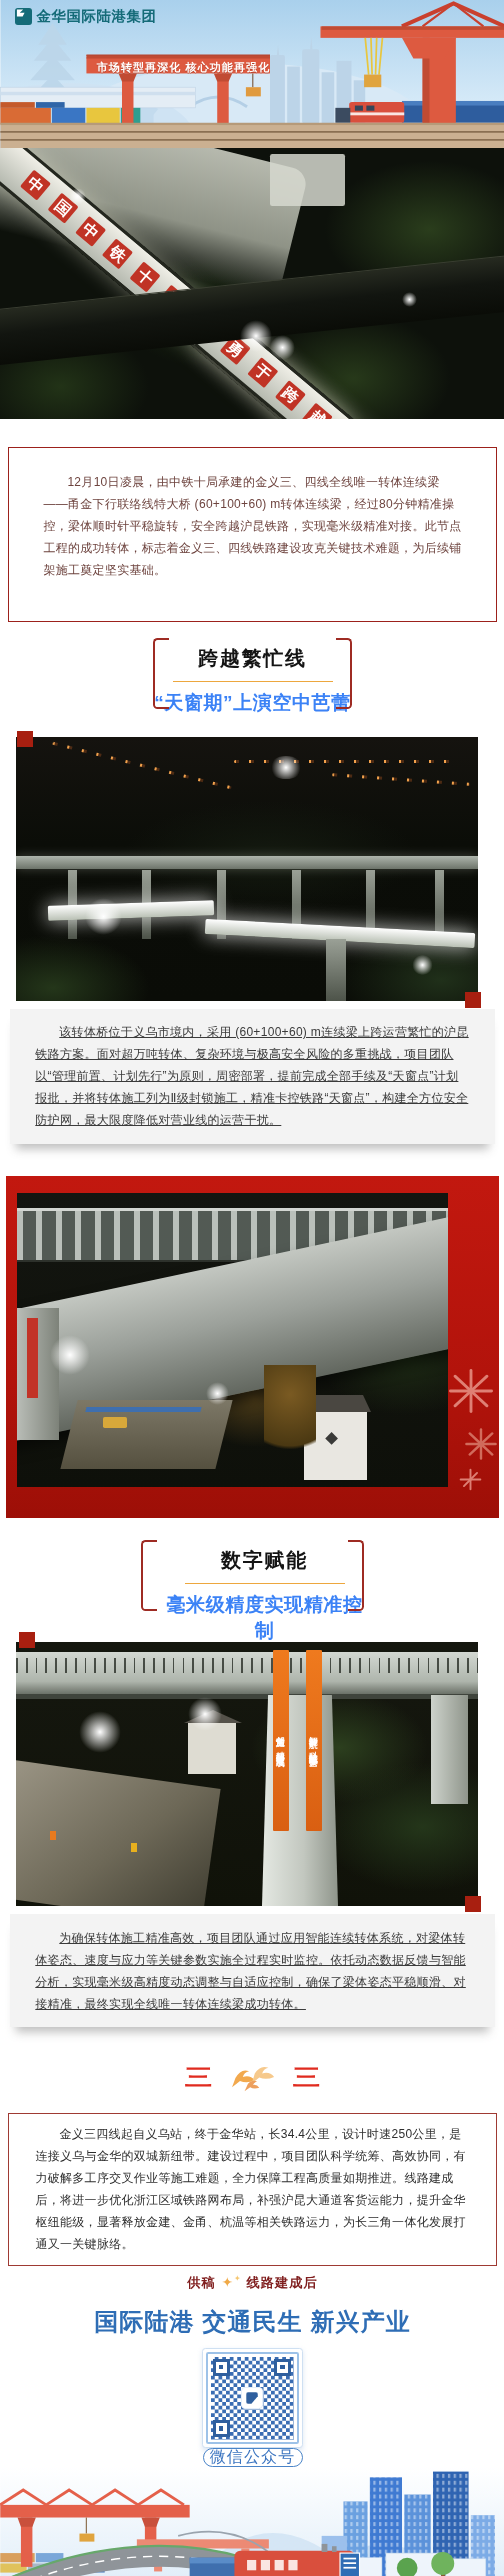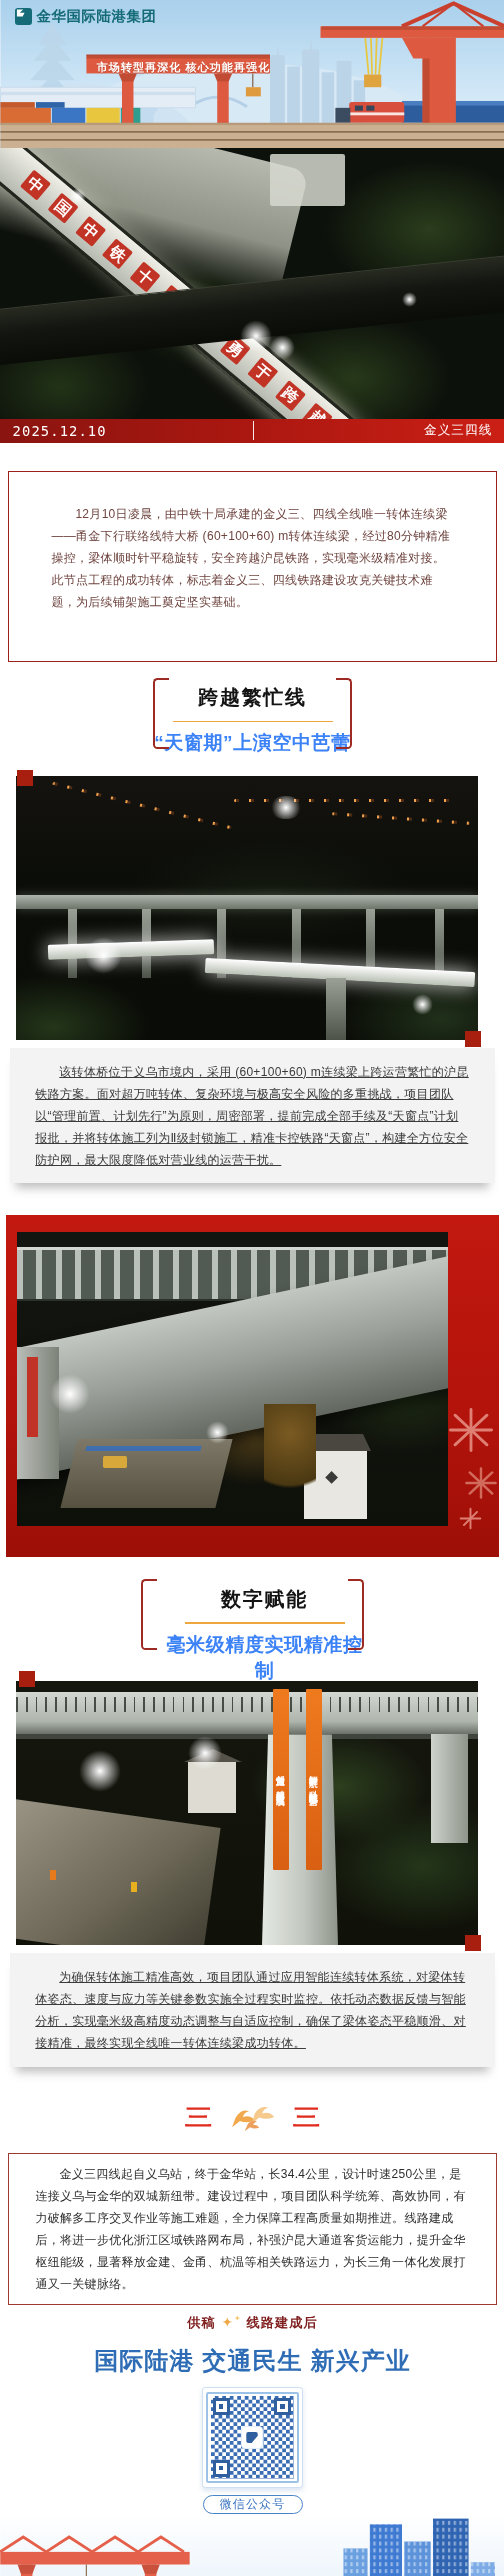--- a/index.html
+++ b/index.html
@@ -42,21 +42,21 @@
   
   .cbar{width:505px;height:23.5px;background:linear-gradient(90deg,#8a1410 0%,#a81710 45%,#cb1f15 100%);
       display:flex;align-items:center;justify-content:space-between;padding:0 12.6px;box-sizing:border-box;position:relative;}
   .cbar .date{color:#fff;font-size:13.8px;letter-spacing:1.1px;font-family:"DejaVu Sans Mono",monospace;}
   .cbar .label{color:#fff;font-size:12.6px;letter-spacing:1.1px;}
   .cbar .vline{position:absolute;left:50%;top:2.3px;width:1.1px;height:19px;background:rgba(255,255,255,.9);}
 
   
   .intro-box{margin:28px 8px 0;border:1.1px solid #9c211b;background:#fff;
       padding:15px 26.4px 32px;box-sizing:border-box;}
-  .intro-box p{margin:16px;font-size:12px;line-height:22px;color:#6e443f;text-indent:2em;letter-spacing:0.3px;}
+  .intro-box p{margin:8px;font-size:12px;line-height:22px;color:#6e443f;text-indent:2em;letter-spacing:0.3px;}
   .graybox{margin:8px 10.3px 0;background:#f3f3f3;padding:12.6px 25px;box-sizing:border-box;
       box-shadow:0 10.3px 9.2px -5.7px rgba(70,70,70,.35);}
   .graybox p{margin:0;font-size:12px;line-height:22px;color:#3b3b3b;text-indent:2em;letter-spacing:0.3px;text-decoration:underline;}
   .closing-box{margin:17px 8px 0;border:1.1px solid #9f3a33;background:#fff;padding:9.2px 26.4px;box-sizing:border-box;}
   .closing-box p{margin:0;font-size:12px;line-height:22px;color:#2e2e2e;text-indent:2em;letter-spacing:0.3px;}
 
   
   .shead{position:relative;width:199px;margin:16px auto 0;padding:6.9px 0 9.2px;text-align:center;height:55px;}
   .shead.h2{margin-top:22px;padding-left:24px;}
   .brk{position:absolute;top:0;bottom:0;width:13.8px;}
@@ -131,22 +131,22 @@
      padding:3.4px;box-sizing:border-box;box-shadow:0 2.3px 5.7px rgba(120,160,210,.25);}
   .qr-frame{border:2.9px solid #9dc2e8;border-radius:2.3px;padding:2.3px;background:#fff;}
   .qr{position:relative;width:83px;height:83px;
      background:repeating-conic-gradient(#3a6db3 0% 25%, #ffffff 0% 50%) 0 0 / 7.5px 7.5px;}
   .finder{position:absolute;width:17px;height:17px;border:3.4px solid #2f5f9e;background:#fff;box-sizing:border-box;}
   .finder::after{content:"";position:absolute;left:2.9px;top:2.9px;width:4.6px;height:4.6px;background:#2f5f9e;}
   .qr-logo{position:absolute;left:31px;top:31px;width:20.7px;height:20.7px;background:#fff;border-radius:3.4px;
      box-shadow:0 0 0 1.1px #e4eefa;display:flex;align-items:center;justify-content:center;}
   .qr-logo span{width:11.5px;height:11.5px;background:#2f5f9e;border-radius:2.3px;display:block;
      clip-path:polygon(0 0,100% 0,100% 35%,45% 100%,0 100%);}
-  .pill{width:98px;margin:7px auto 0;height:17px;border:1.1px solid #4a84c8;border-radius:574px;
-     display:flex;align-items:center;justify-content:center;color:#3a74c0;font-size:12px;letter-spacing:1.1px;background:#fff;}
+  .pill{width:98px;margin:0 auto 0;height:17px;border:1.1px solid #4a84c8;border-radius:574px;
+     display:flex;align-items:center;justify-content:center;color:#3a74c0;font-size:16px;letter-spacing:1.1px;background:#fff;}
 
   .footer-art{position:relative;width:505px;height:132px;overflow:hidden;}
 </style>
 </head>
 <body>
 
 <div class="page">
 
   <div class="banner">
     <svg viewBox="0 0 879 258" width="505" height="148">
@@ -277,25 +277,20 @@
           <span class="plq">跨</span>
           <span class="plq">越</span>
         </span>
       </div>
     <div class="flare" style="left:240px;top:172px;width:32px;height:32px;"></div>
     <div class="flare" style="left:270px;top:187px;width:25px;height:25px;"></div>
     <div class="flare" style="left:69px;top:40px;width:17px;height:17px;"></div>
     <div class="flare" style="left:402px;top:144px;width:15px;height:15px;"></div>
   </div>
 
-  <div class="cbar">
-    <span class="date">2025.12.10</span>
-    <span class="vline"></span>
-    <span class="label">金义三四线</span>
-  </div>
 
   <div class="intro-box">
     <p>12月10日凌晨，由中铁十局承建的金义三、四线全线唯一转体连续梁——甬金下行联络线特大桥 (60+100+60) m转体连续梁，经过80分钟精准操控，梁体顺时针平稳旋转，安全跨越沪昆铁路，实现毫米级精准对接。此节点工程的成功转体，标志着金义三、四线铁路建设攻克关键技术难题，为后续铺架施工奠定坚实基础。</p>
   </div>
 
   <div class="shead">
     <span class="brk l"></span>
     <span class="brk r"></span>
     <div class="t1">跨越繁忙线</div>
     <div class="dv"></div>

